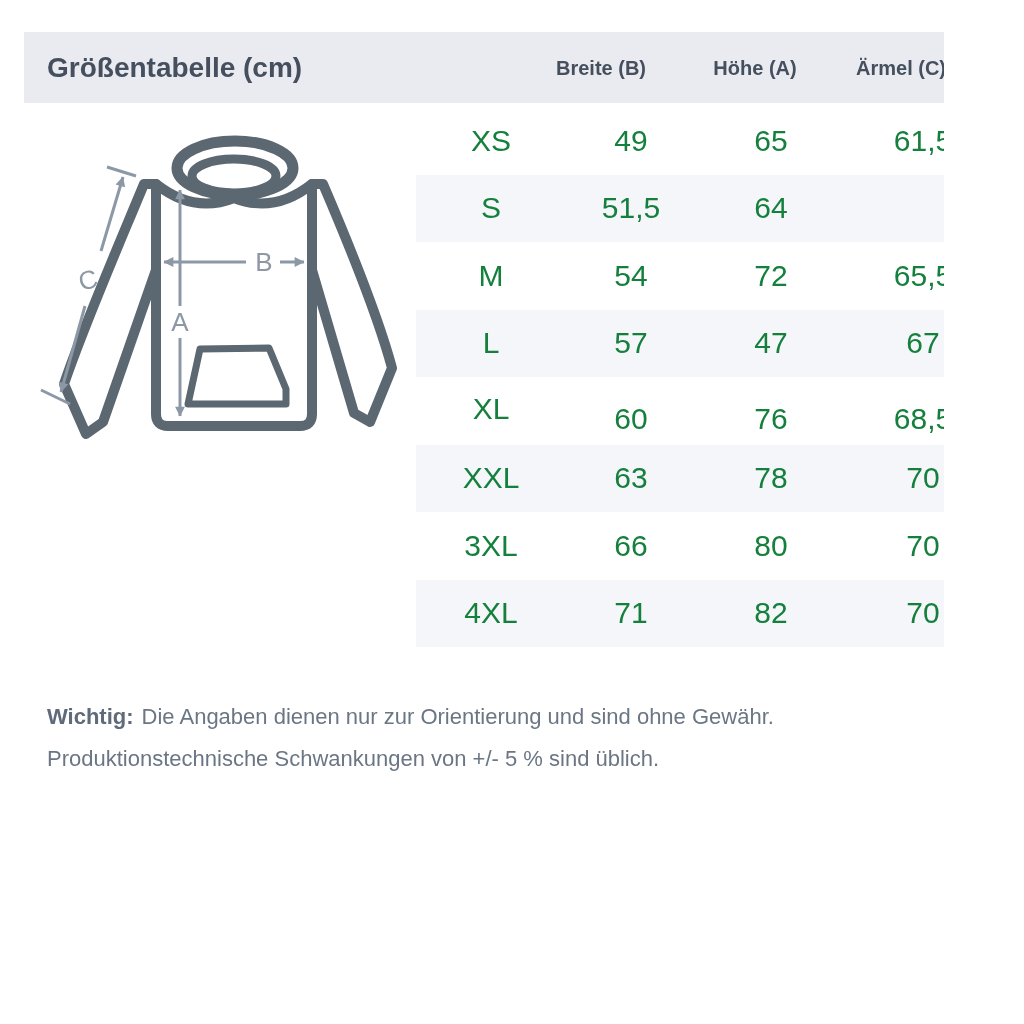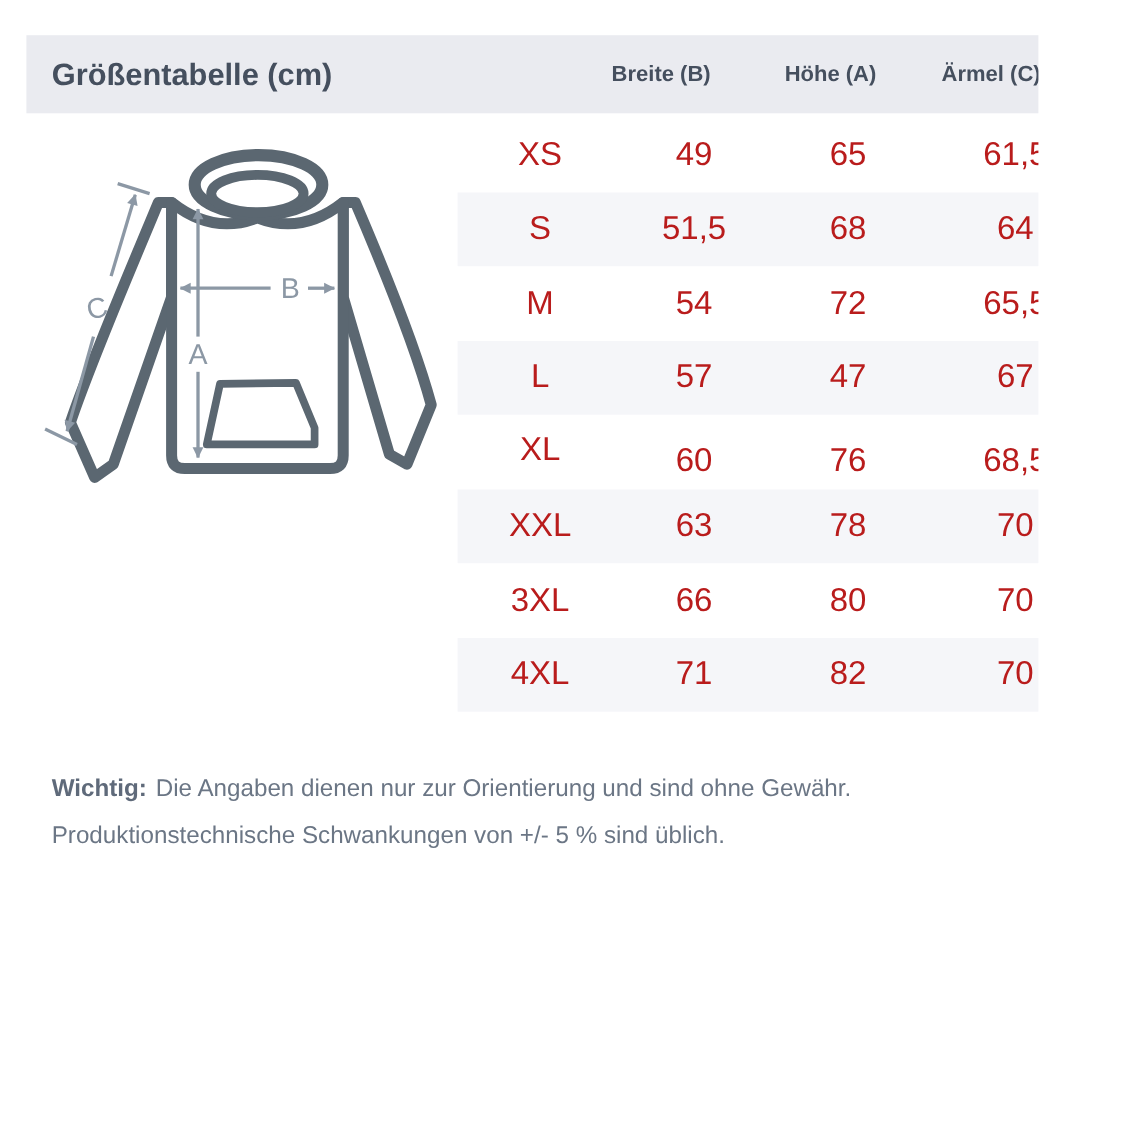--- a/index.html
+++ b/index.html
@@ -48,21 +48,21 @@
     left: 416px; top: 107px;
     width: 584px;
   }
   .trow {
     display: grid;
     grid-template-columns: 150px 130px 150px 154px;
     height: 67.5px;
     align-items: center;
     text-align: center;
     font-size: 30px;
-    color: #b91c1c;
+    color: #15803d;
   }
   .trow:nth-of-type(even) { background: #f5f6f9; }
   
   .trow:nth-of-type(5) .cell-value { position: relative; top: 8px; }
   .trow:nth-of-type(5) .cell-size  { position: relative; top: -2px; }
 
   
   .diagram {
     position: absolute;
     left: 40px; top: 120px;
@@ -134,21 +134,20 @@
       <div class="trow">
         <div class="cell cell-size">XS</div>
         <div class="cell cell-value">49</div>
         <div class="cell cell-value">65</div>
         <div class="cell cell-value">61,5</div>
       </div>
 
       <div class="trow">
         <div class="cell cell-size">S</div>
         <div class="cell cell-value">51,5</div>
-        <div class="cell cell-value">68</div>
         <div class="cell cell-value">64</div>
       </div>
 
       <div class="trow">
         <div class="cell cell-size">M</div>
         <div class="cell cell-value">54</div>
         <div class="cell cell-value">72</div>
         <div class="cell cell-value">65,5</div>
       </div>
 

